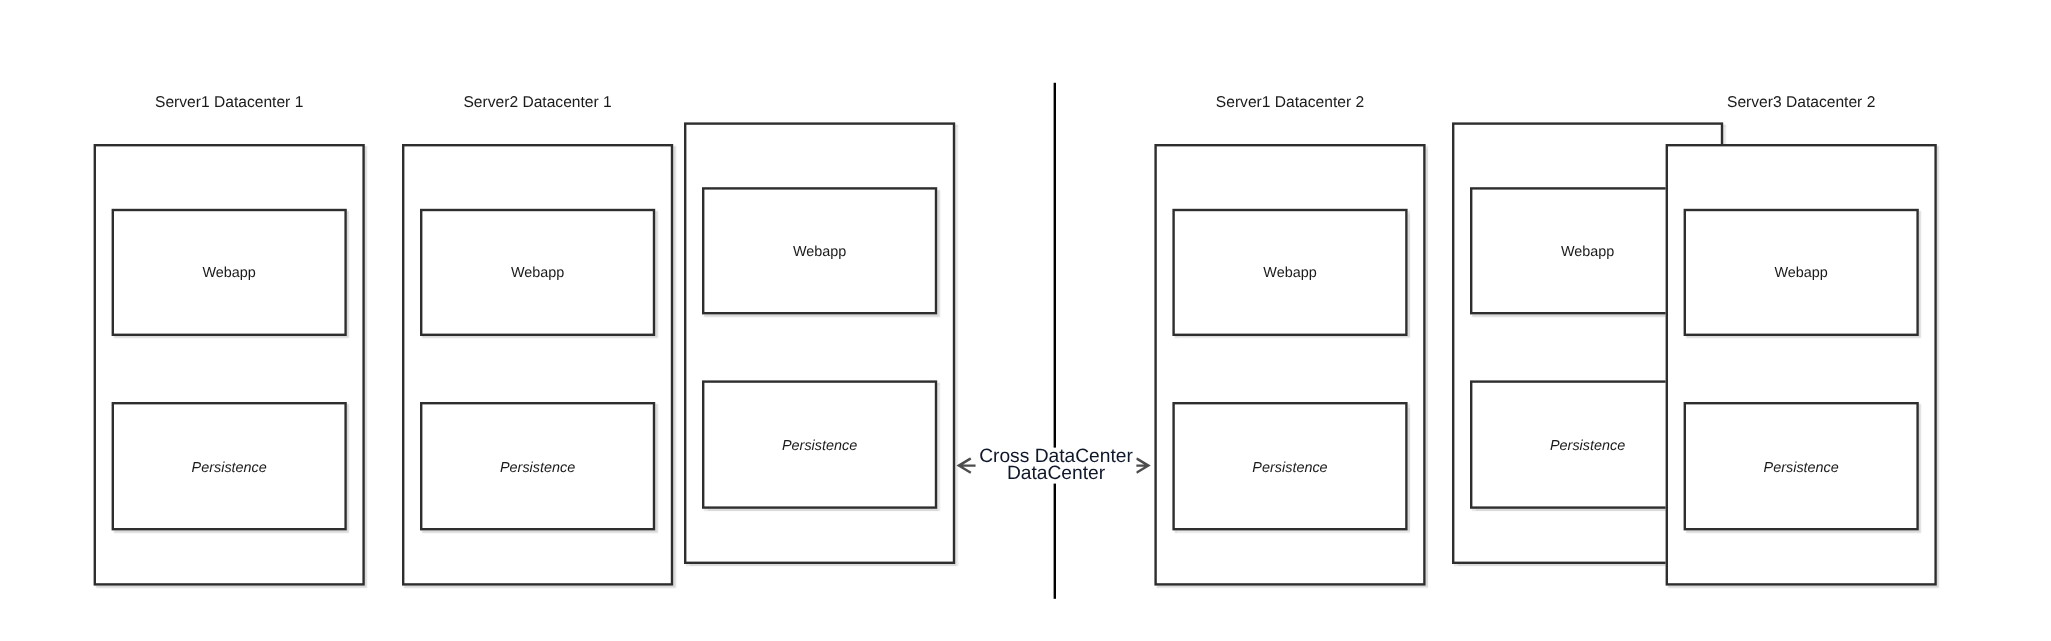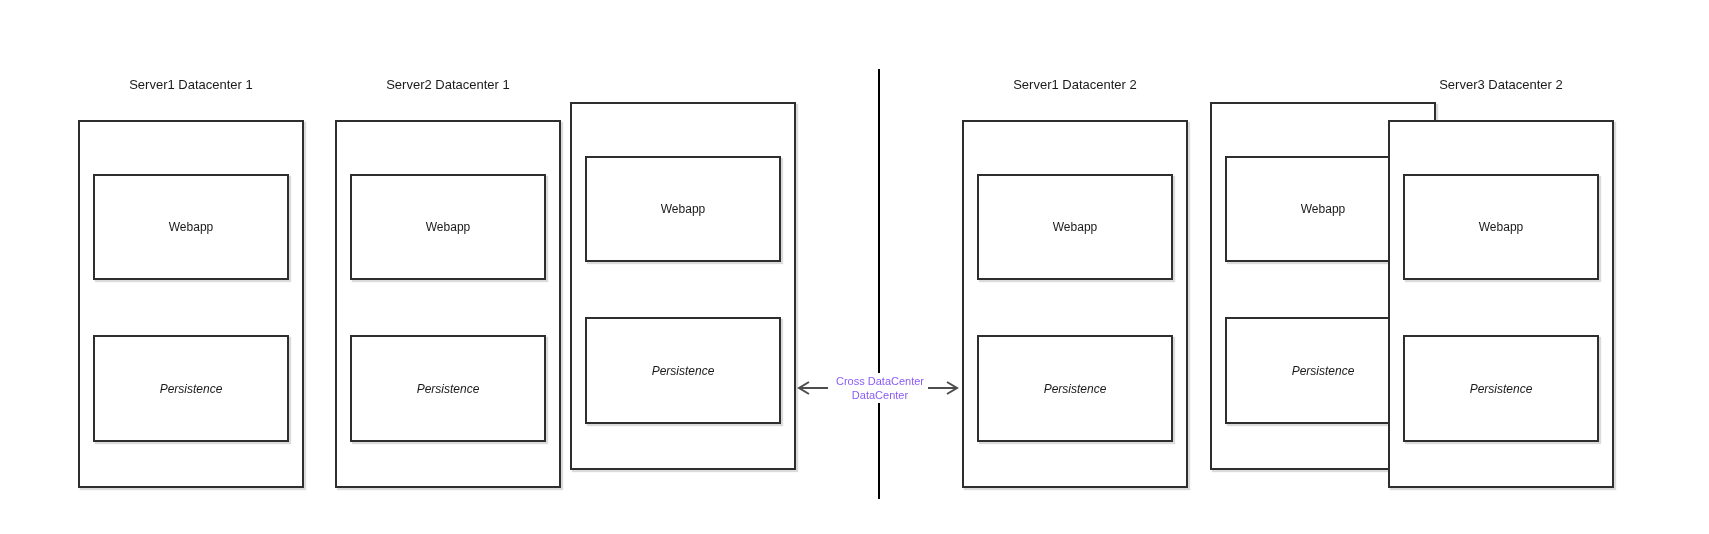--- a/index.html
+++ b/index.html
@@ -62,25 +62,25 @@
     height: 430px;
     background: #000000;
   }
   .replication-label {
     position: absolute;
     left: 880px;
     top: 373px;
     transform: translateX(-50%);
     background: #ffffff;
     text-align: center;
-    font-size: 11px;
+    font-size: 16px;
     line-height: 14px;
     padding: 1px 3px;
     white-space: nowrap;
-    color: #8b5cf6;
+    color: #0f172a;
   }
   .arrow {
     position: absolute;
     top: 381px;
     width: 32px;
     height: 14px;
   }
   .arrow-left { left: 796px; }
   .arrow-right { left: 928px; }
 </style>

